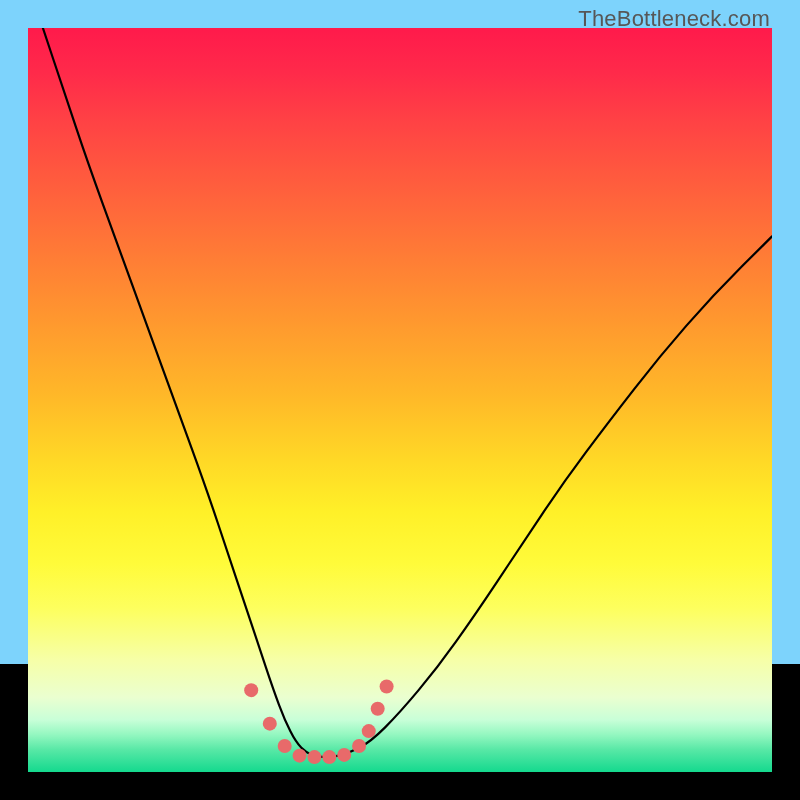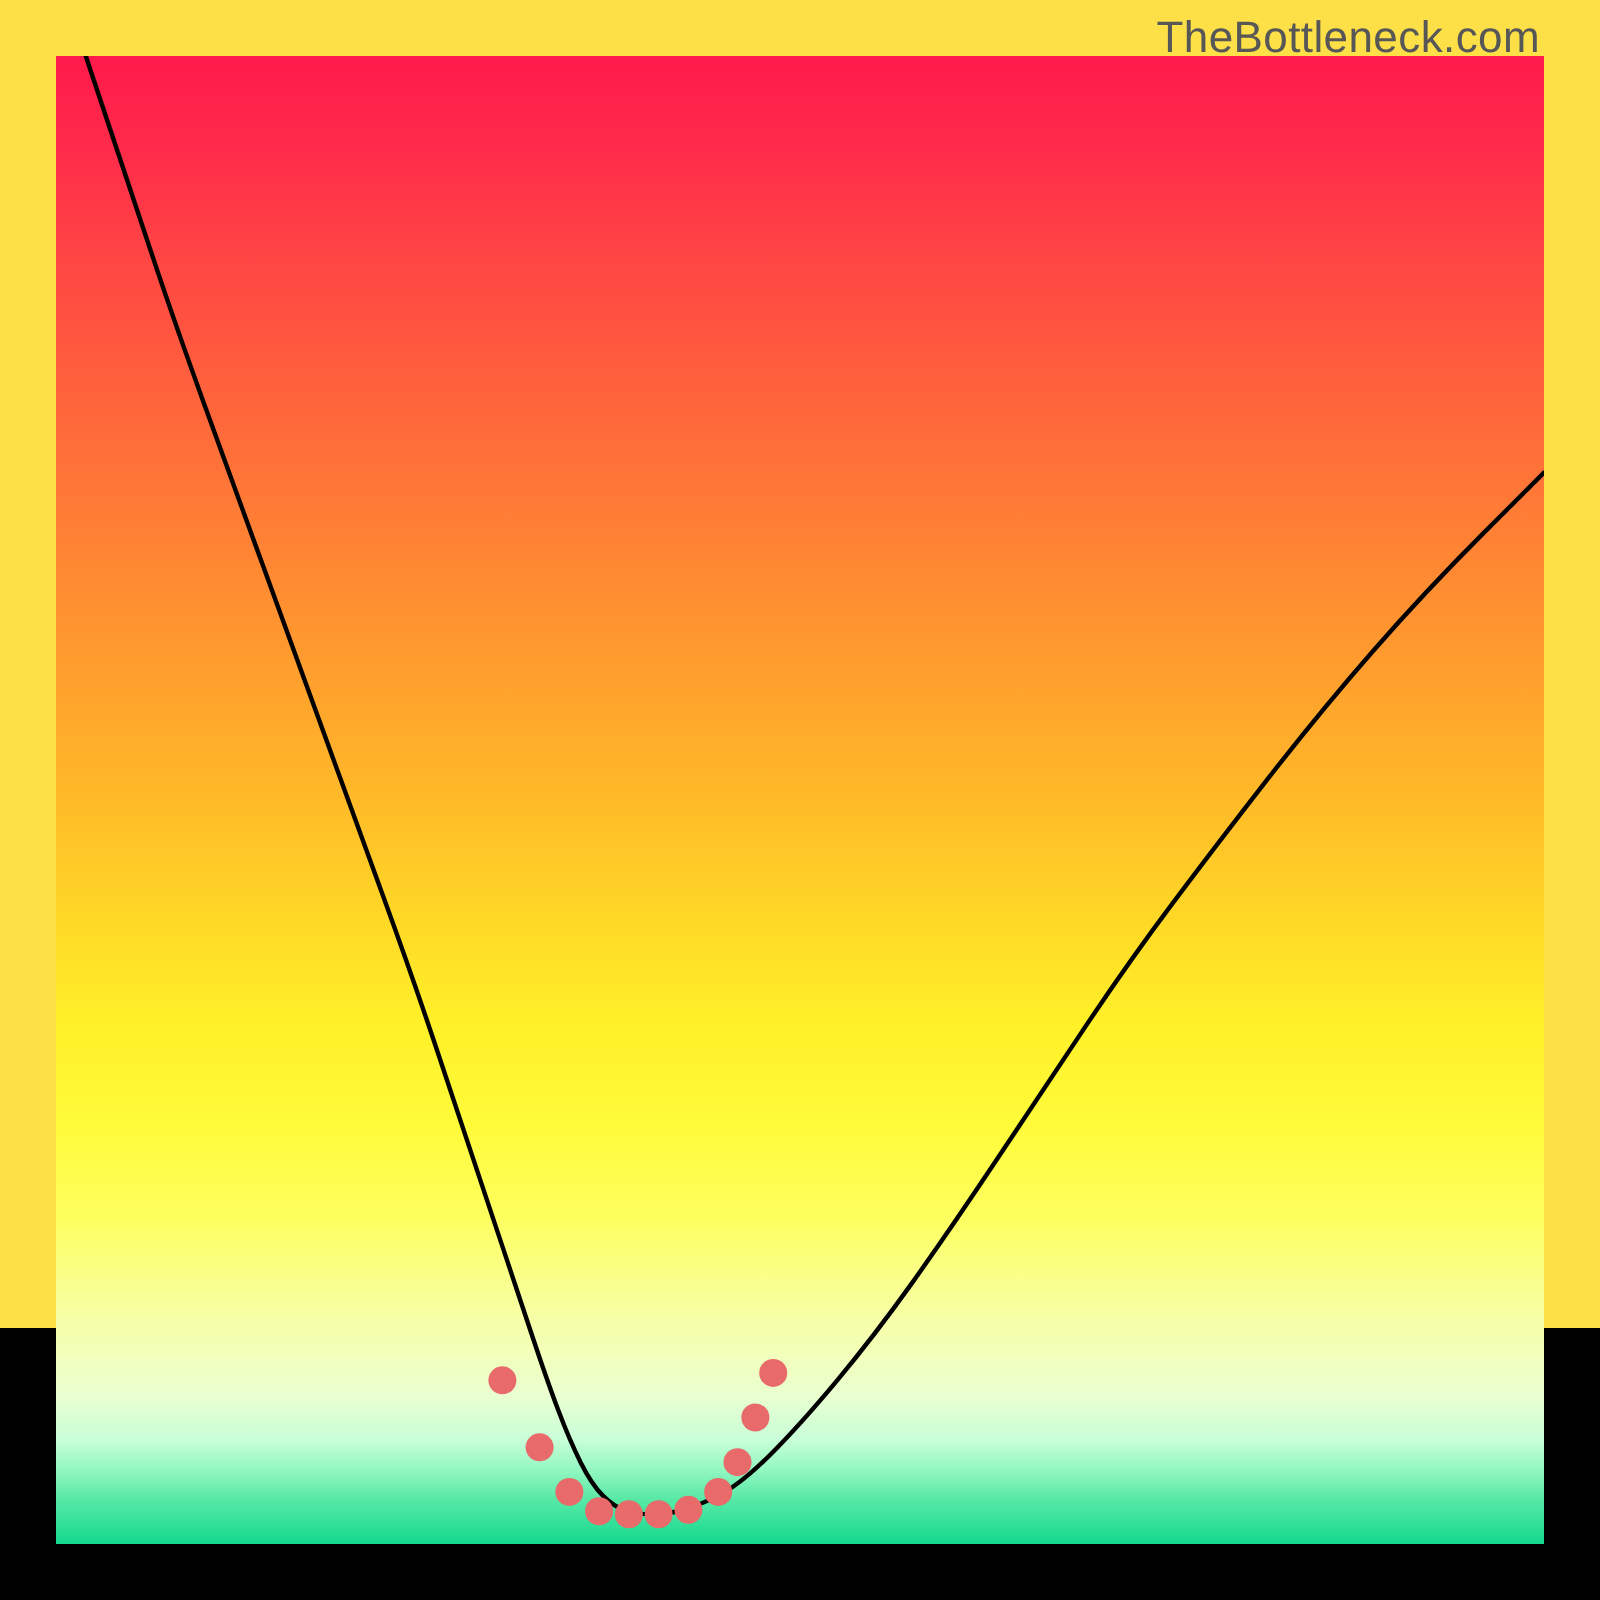--- a/index.html
+++ b/index.html
@@ -10,21 +10,21 @@
     overflow: hidden;
     background: #000;
     font-family: Arial, Helvetica, sans-serif;
   }
   .frame {
     position: absolute;
     top: 0;
     left: 0;
     width: 800px;
     height: 664px;
-    background: #fde047;
+    background: #7dd3fc;
   }
   .plot-area {
     position: absolute;
     top: 28px;
     left: 28px;
     width: 744px;
     height: 744px;
     overflow: hidden;
   }
   .gradient {

